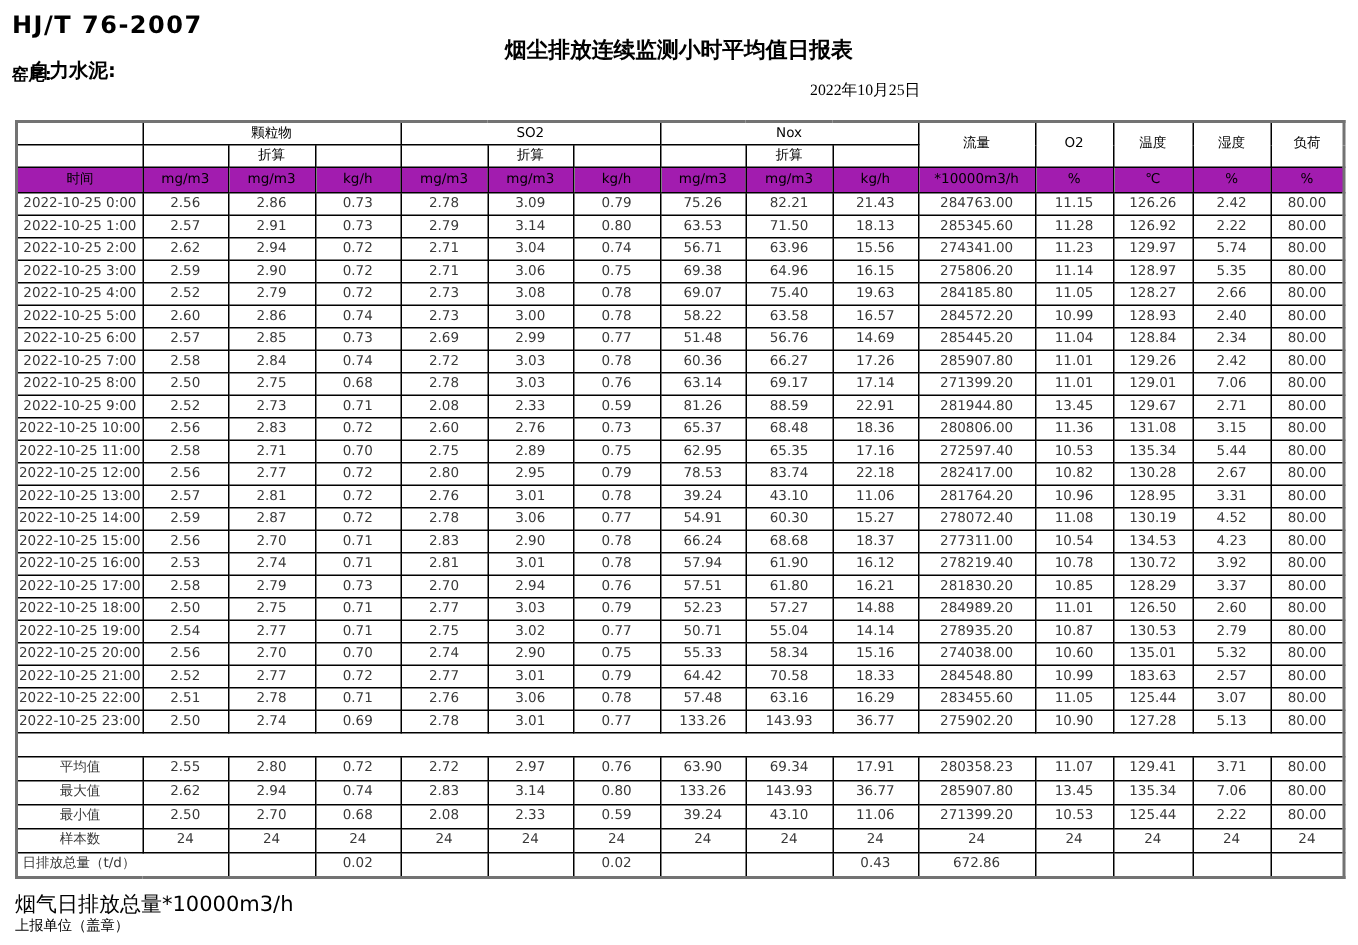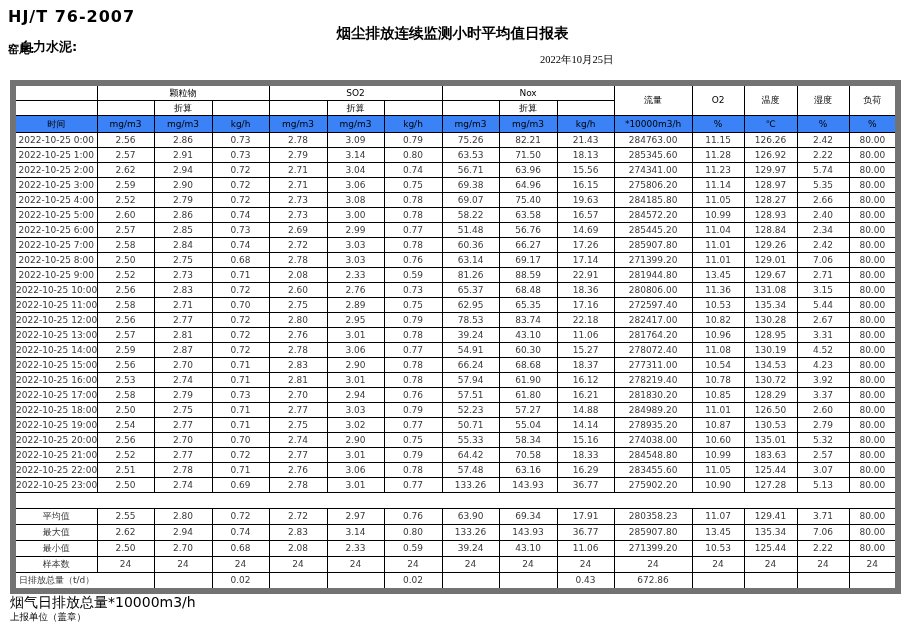--- a/index.html
+++ b/index.html
@@ -12,31 +12,31 @@
   .abs { position:absolute; }
   .std-code { left:8px; top:7px; font-size:16px; font-weight:bold; letter-spacing:1px; }
   .title { left:0; right:0; top:24px; text-align:center; font-size:14.5px; font-weight:bold; }
   .company { left:20px; top:38px; font-size:13px; font-weight:bold; }
   .site { left:8px; top:42px; font-size:11px; font-weight:bold; }
   .date { left:540px; top:53px; font-size:10.5px;font-family:Liberation Serif, serif; }
 
   table.report {
     position:absolute; left:10px; top:80px; width:885px;
     border-collapse:collapse; table-layout:fixed;
-    border:6px solid #737373;
+    border:2px solid #737373;
   }
   table.report td {
     border:1px solid #000;
     font-size:9px; line-height:13px; height:14px;
     text-align:center; vertical-align:middle;
     padding:0; overflow:hidden; white-space:nowrap;
     color:#383838;
   }
   table.report thead td { color:#000; height:14px; }
-  table.report td.green { background:#3b82f6; height:16px; }
+  table.report td.green { background:#a21caf; height:16px; }
   table.report td.left { text-align:left; padding-left:3px; }
   table.report tr.sep td { height:15px; }
   table.report tbody tr.sum td { height:15px; }
 </style>
 </head>
 <body>
 
 <div class="abs std-code">HJ/T 76-2007</div>
 <div class="abs title">烟尘排放连续监测小时平均值日报表</div>
 <div class="abs company">自力水泥:</div>

